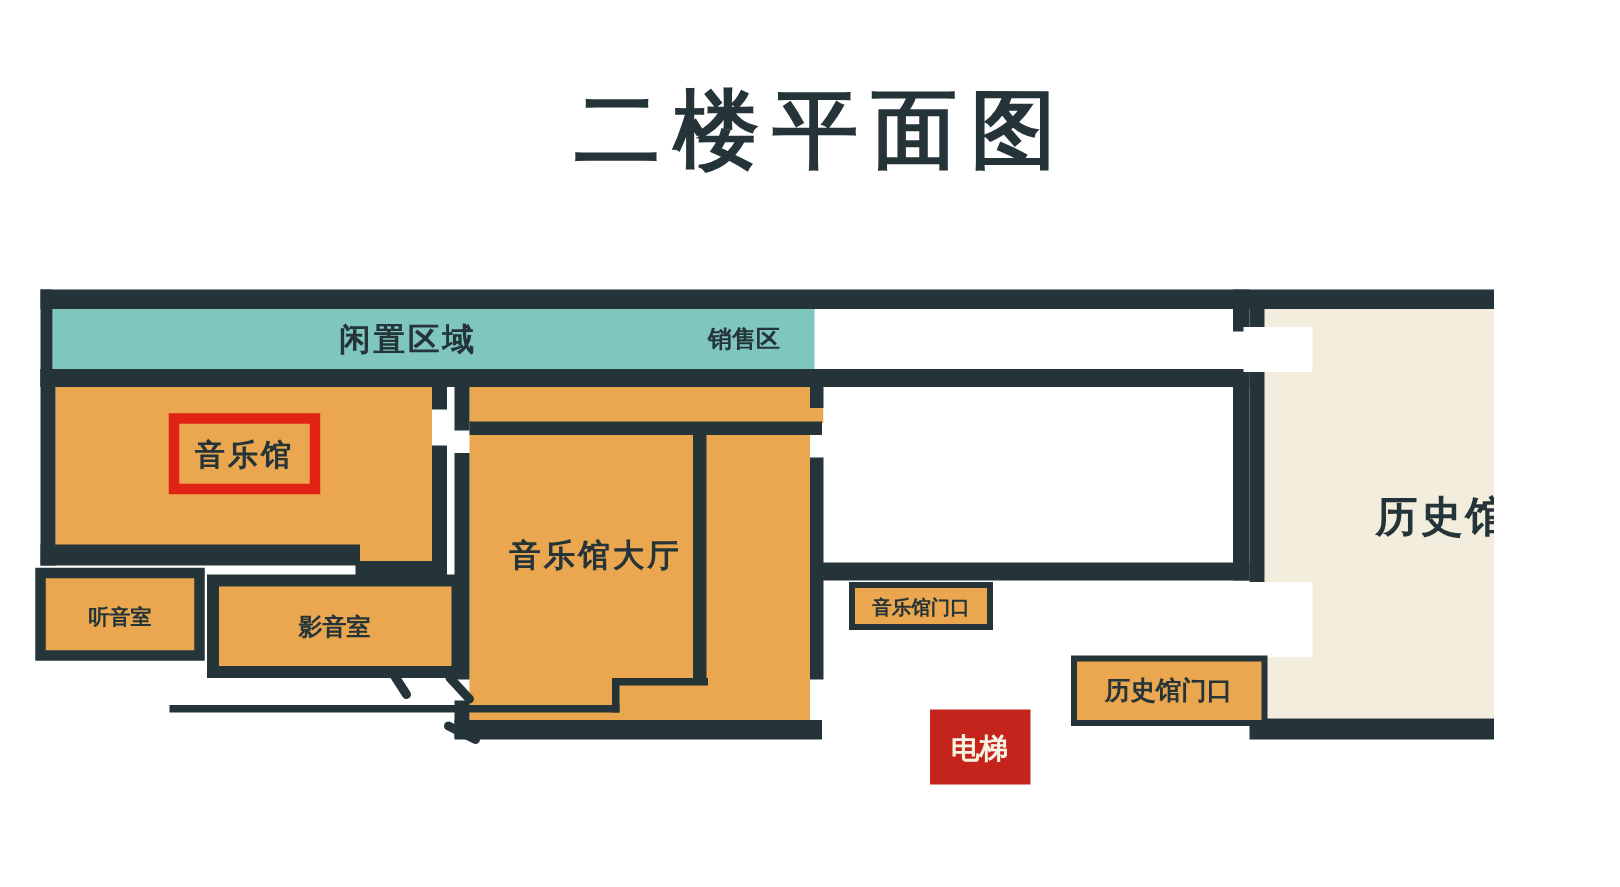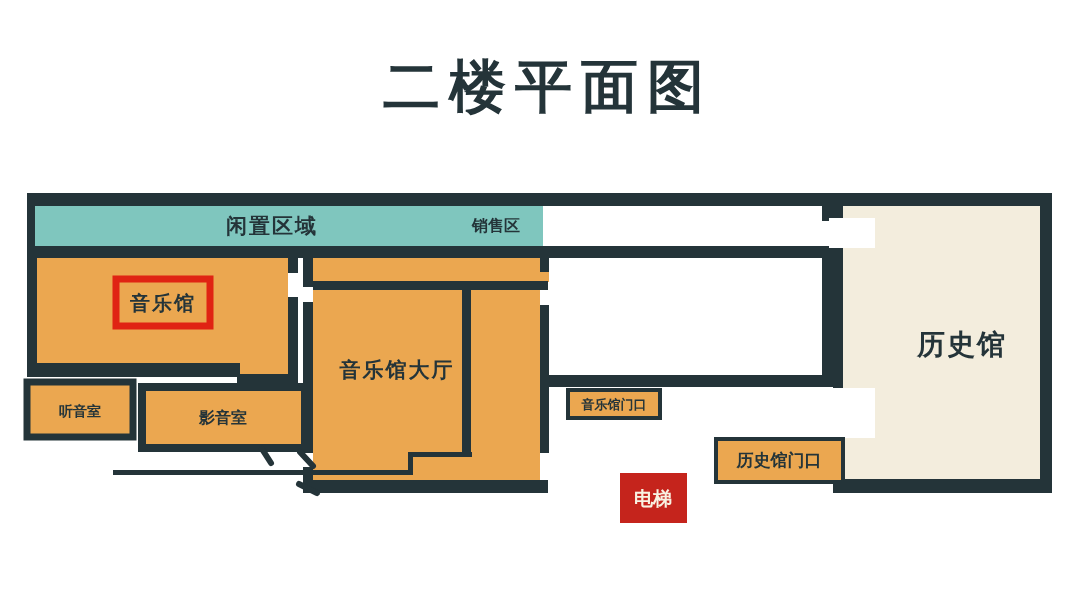--- a/index.html
+++ b/index.html
@@ -1,16 +1,16 @@
 <!DOCTYPE html>
 <html style="--wall: #243439; --orange: #EBA750; --teal: #7FC6BE; --cream: #F3EDDD; --red: #C5241C; --highlight: #E02313; --light-text: #F8F2E2; --paper: #FFFFFF;"><head>
 <meta charset="utf-8">
 <style>
   html,body{margin:0;padding:0;background:#fff;}
-  .stage{position:relative;width:1080px;height:591px;background:var(--paper,#fff);overflow:hidden;
+  .stage{position:relative;width:996px;height:591px;background:var(--paper,#fff);overflow:hidden;
          font-family:"Liberation Serif","DejaVu Serif",serif;}
   svg{position:absolute;inset:0;display:block;}
   .wall-f{fill:var(--wall);}
   .orange-f{fill:var(--orange);}
   .teal-f{fill:var(--teal);}
   .cream-f{fill:var(--cream);}
   .white-f{fill:var(--paper);}
   .red-f{fill:var(--red);}
   .room-stroke{stroke:var(--wall);}
   .hl-stroke{stroke:var(--highlight);fill:none;}

